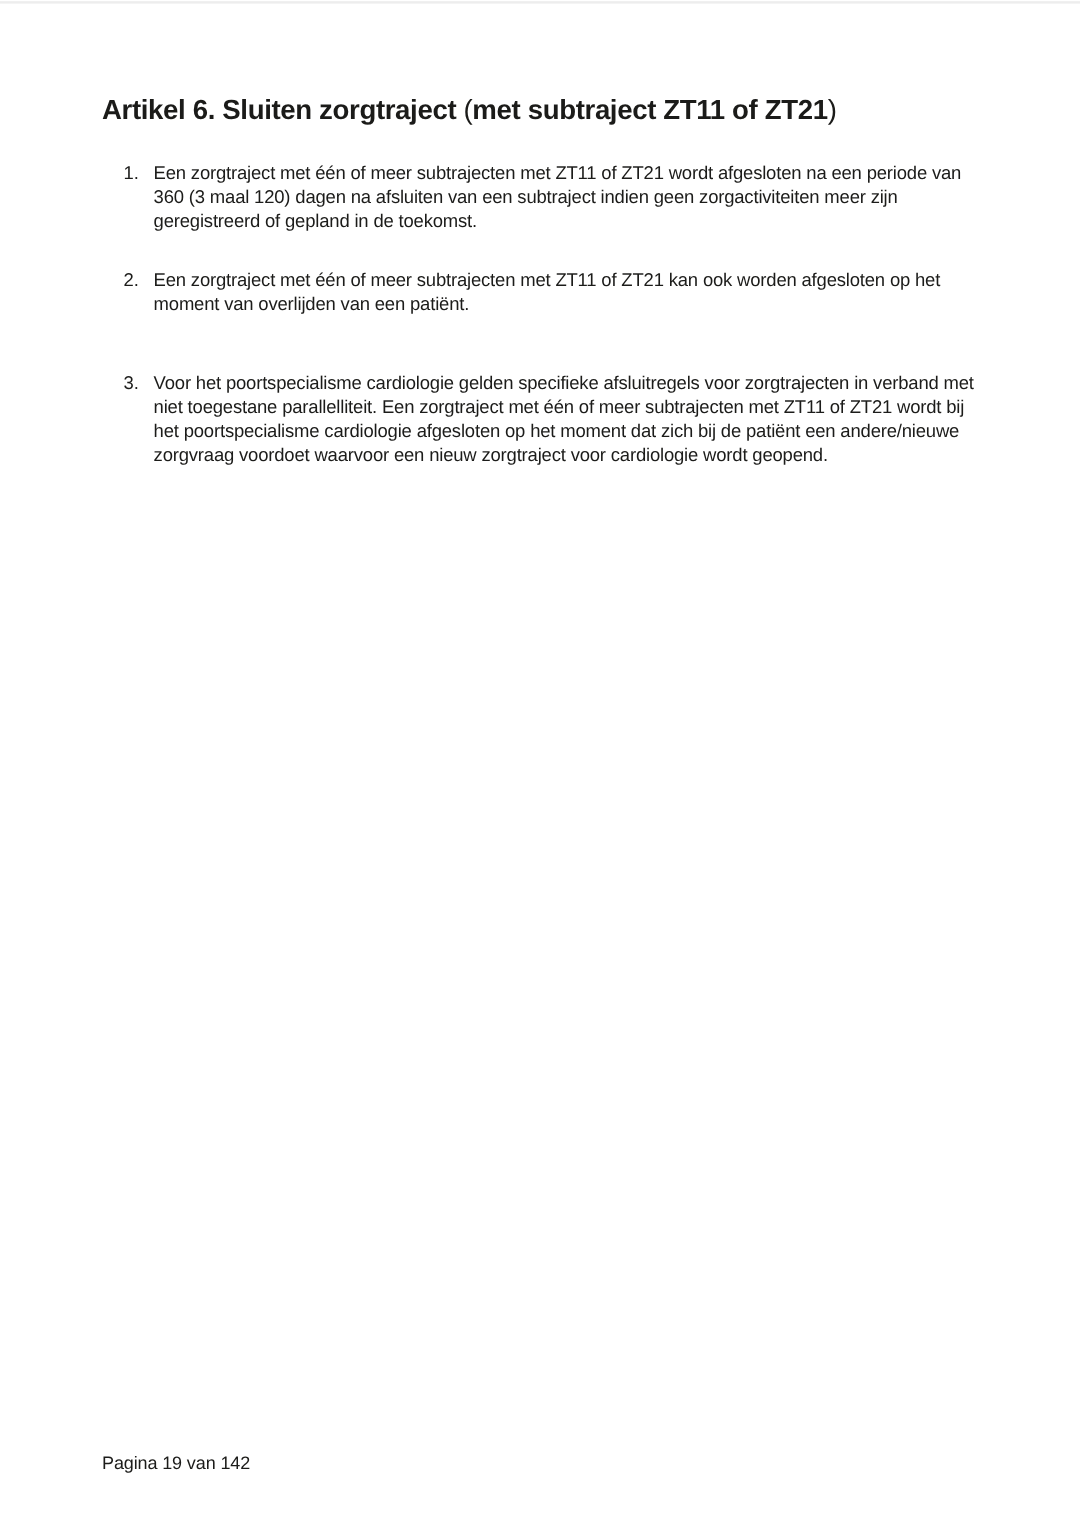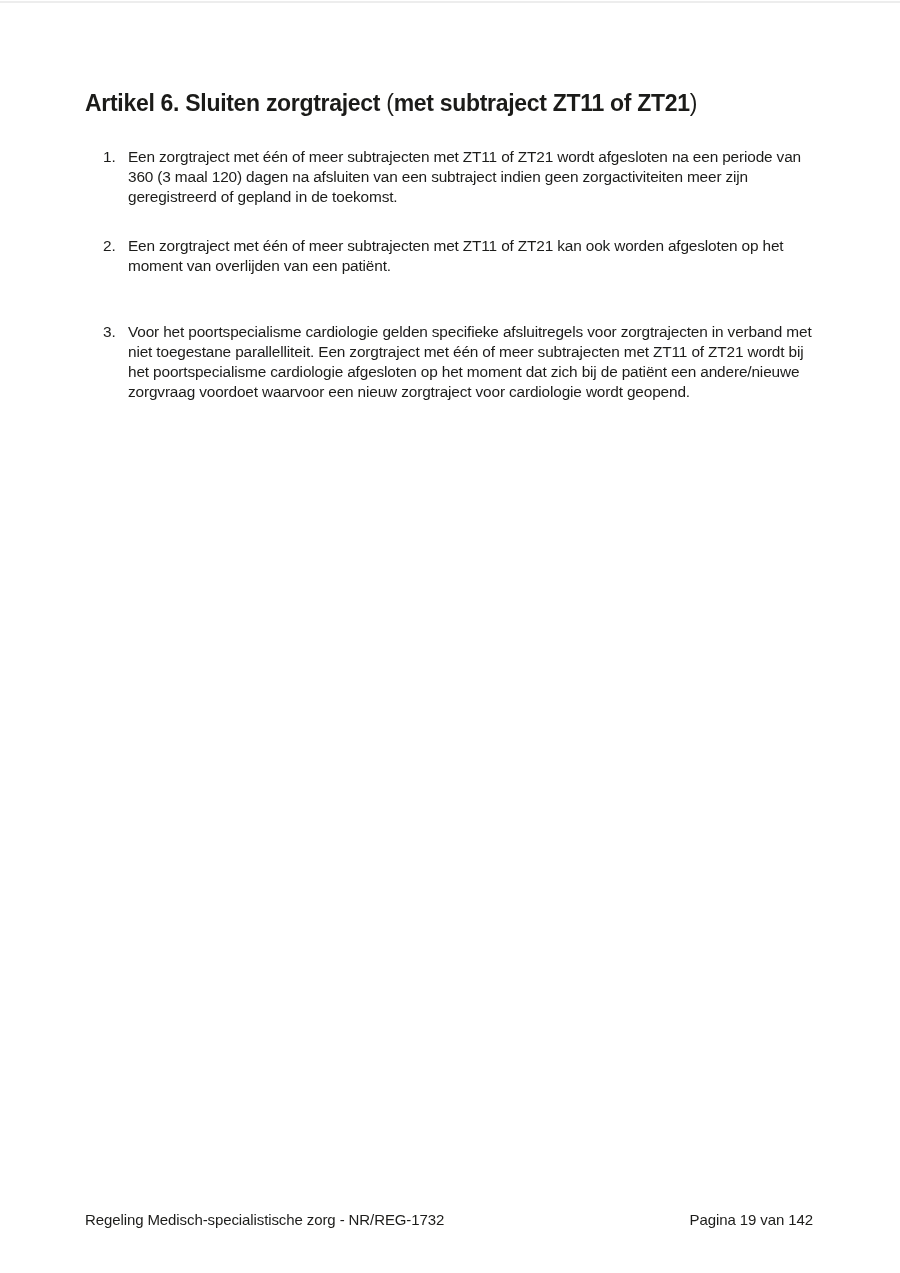--- a/index.html
+++ b/index.html
@@ -28,21 +28,21 @@
     position: absolute;
     top: 78px;
     left: 85px;
     width: 728px;
   }
   .heading {
     font-size: 23px;
     font-weight: 700;
     line-height: 1.18;
     letter-spacing: -0.3px;
-    margin: 12px 0 30px 0;
+    margin: 0 0 30px 0;
     color: #1b1b19;
   }
   .heading .paren {
     font-weight: 400;
   }
   .article-list {
     margin: 0;
     padding: 0 0 0 18px;
     list-style: none;
   }
@@ -95,15 +95,14 @@
       <span class="item-text">Een zorgtraject met één of meer subtrajecten met ZT11 of ZT21 kan ook worden afgesloten op het moment van overlijden van een patiënt.</span>
     </li>
     <li class="item item-3">
       <span class="item-number">3.</span>
       <span class="item-text">Voor het poortspecialisme cardiologie gelden specifieke afsluitregels voor zorgtrajecten in verband met niet toegestane parallelliteit. Een zorgtraject met één of meer subtrajecten met ZT11 of ZT21 wordt bij het poortspecialisme cardiologie afgesloten op het moment dat zich bij de patiënt een andere/nieuwe zorgvraag voordoet waarvoor een nieuw zorgtraject voor cardiologie wordt geopend.</span>
     </li>
   </ol>
 </div>
 
 <div class="footer">
-  <span>Regeling Medisch-specialistische zorg - NR/REG-1732</span>
   <span>Pagina 19 van 142</span>
 </div>
 
 </body></html>

